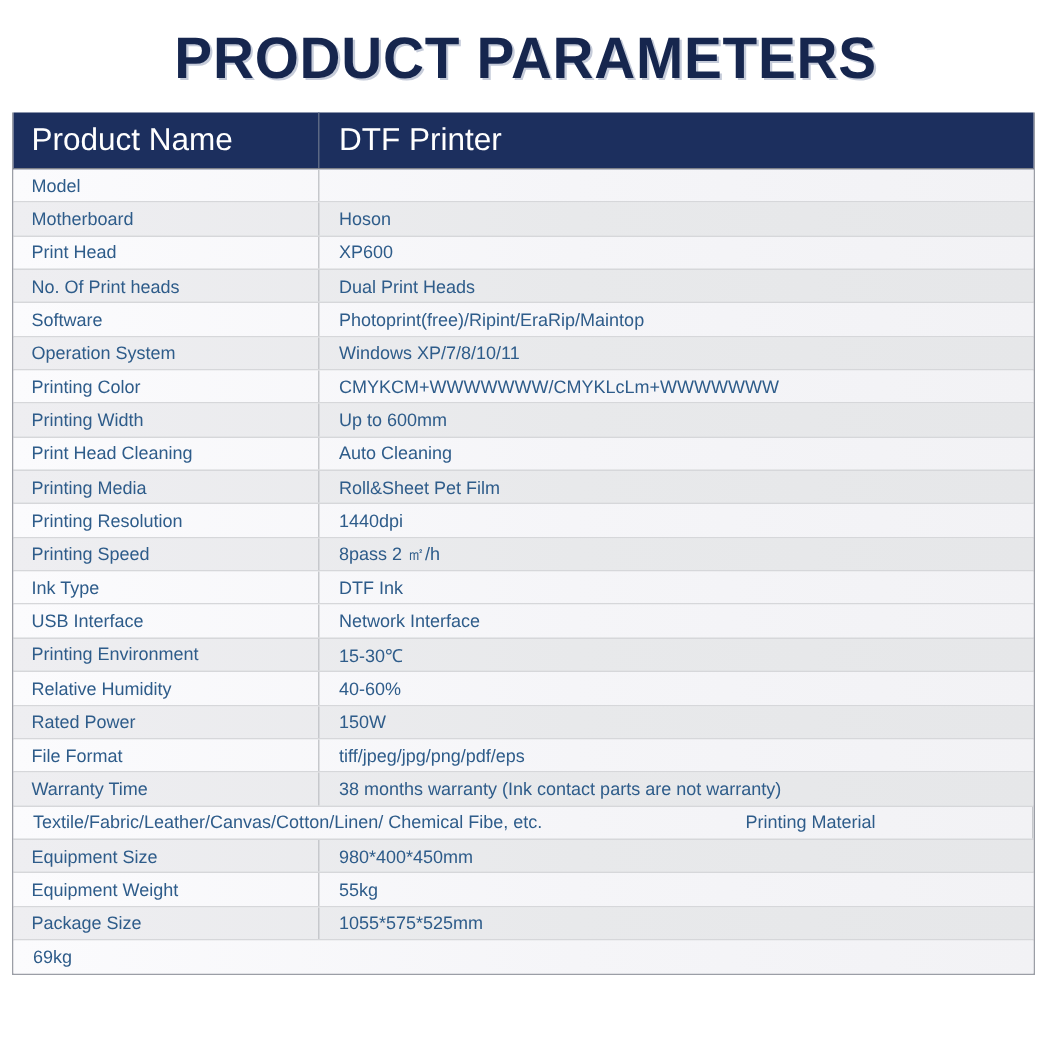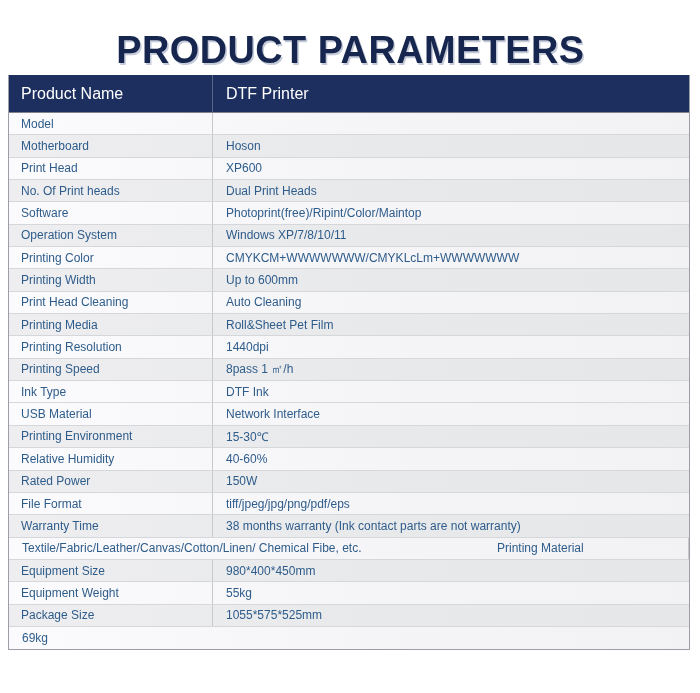--- a/index.html
+++ b/index.html
@@ -13,21 +13,21 @@
     font-family: "Liberation Sans", sans-serif;
     overflow: hidden;
     position: relative;
   }
 
   
   .title-wrap {
     width: 700px;
     height: 72px;
     display: flex;
-    align-items: flex-end;
+    align-items: center;
     justify-content: center;
     box-sizing: border-box;
     padding-top: 8px;
   }
   .title {
     font-size: 39px;
     font-weight: bold;
     letter-spacing: 0.5px;
     color: #16264e;
     text-shadow: 1.5px 1.5px 0 rgba(150,160,185,0.55);
@@ -55,21 +55,21 @@
   }
 
   
   .row.header {
     height: 38px;
     background: #1c2f5e;
     border-bottom: 1px solid #7f828a;
   }
   .row.header .cell {
     color: #ffffff;
-    font-size: 16px;
+    font-size: 21px;
     align-items: center;
   }
   .row.header .cell.key {
     border-right: 1px solid #5b6884;
   }
 
   
   .row.data {
     height: 22.35px;
     border-bottom: 1px solid #d6d7da;
@@ -133,21 +133,21 @@
       <div class="row data odd">
         <div class="cell key">Print Head</div>
         <div class="cell val">XP600</div>
       </div>
       <div class="row data even">
         <div class="cell key">No. Of Print heads</div>
         <div class="cell val">Dual Print Heads</div>
       </div>
       <div class="row data odd">
         <div class="cell key">Software</div>
-        <div class="cell val">Photoprint(free)/Ripint/Color/Maintop</div>
+        <div class="cell val">Photoprint(free)/Ripint/EraRip/Maintop</div>
       </div>
       <div class="row data even">
         <div class="cell key">Operation System</div>
         <div class="cell val">Windows XP/7/8/10/11</div>
       </div>
       <div class="row data odd">
         <div class="cell key">Printing Color</div>
         <div class="cell val">CMYKCM+WWWWWWW/CMYKLcLm+WWWWWWW</div>
       </div>
       <div class="row data even">
@@ -161,28 +161,28 @@
       <div class="row data even">
         <div class="cell key">Printing Media</div>
         <div class="cell val">Roll&amp;Sheet Pet Film</div>
       </div>
       <div class="row data odd">
         <div class="cell key">Printing Resolution</div>
         <div class="cell val">1440dpi</div>
       </div>
       <div class="row data even">
         <div class="cell key">Printing Speed</div>
-        <div class="cell val">8pass 1 ㎡/h</div>
+        <div class="cell val">8pass 2 ㎡/h</div>
       </div>
       <div class="row data odd">
         <div class="cell key">Ink Type</div>
         <div class="cell val">DTF Ink</div>
       </div>
       <div class="row data odd">
-        <div class="cell key">USB Material</div>
+        <div class="cell key">USB Interface</div>
         <div class="cell val">Network Interface</div>
       </div>
       <div class="row data even">
         <div class="cell key">Printing Environment</div>
         <div class="cell val">15-30℃</div>
       </div>
       <div class="row data odd">
         <div class="cell key">Relative Humidity</div>
         <div class="cell val">40-60%</div>
       </div>

